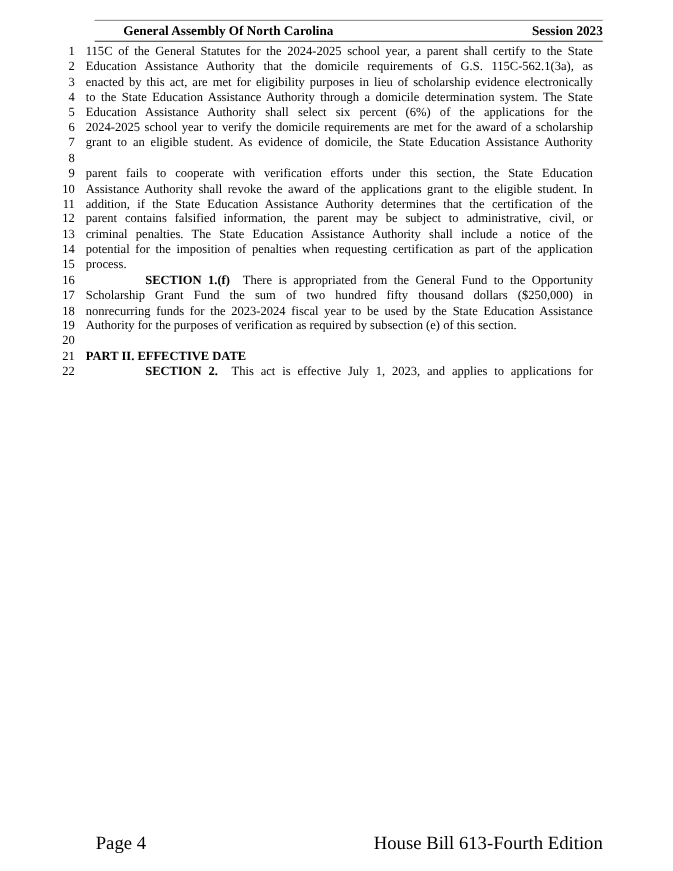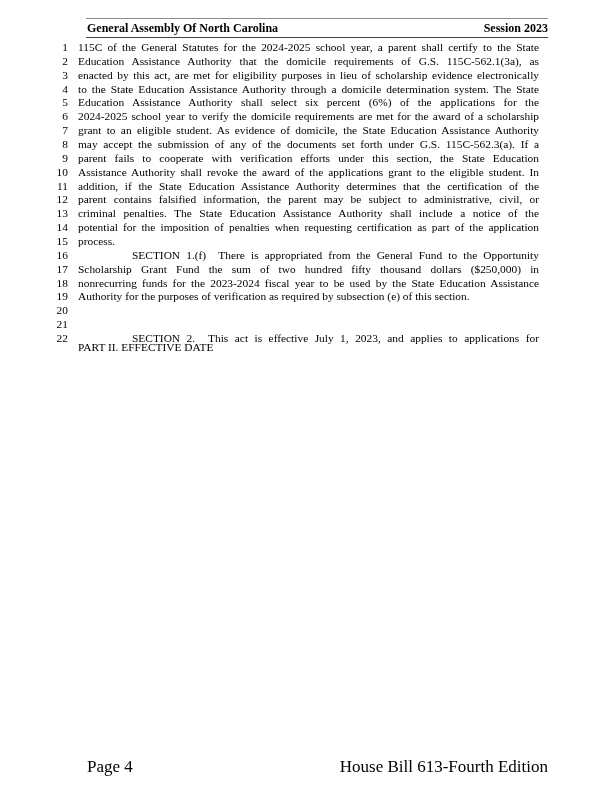--- a/index.html
+++ b/index.html
@@ -1,29 +1,29 @@
 <!DOCTYPE html>
 <html><head>
 <meta charset="utf-8">
 <style>
   html, body { margin: 0; padding: 0; background: #ffffff; }
   body { width: 612px; height: 792px; position: relative; overflow: hidden;
          font-family: "Liberation Serif", "DejaVu Serif", serif; color: #000; }
   .rule-top { position: absolute; left: 86px; width: 462px; top: 18px; height: 0; border-top: 1px solid #8a8a8a; }
   .rule-bottom { position: absolute; left: 86px; width: 462px; top: 37px; height: 0; border-top: 1px solid #444; }
-  .hdr { position: absolute; top: 21px; font-weight: bold; font-size: 12px; line-height: 14px; }
+  .hdr { position: absolute; top: 21px; font-weight: bold; font-size: 12px; line-height: 14px; margin-left: 25px; }
   .hdr-left { left: 87px; }
   .hdr-right { right: 64px; }
   .body-lines { position: absolute; left: 0; top: 41px; width: 612px; }
   .ln { position: relative; height: 13.87px; font-size: 11.4px; line-height: 13.87px; }
   .num { position: absolute; left: 48px; width: 20px; text-align: right; }
   .txt { position: absolute; left: 78px; width: 461px; white-space: nowrap; }
   .txt.justify { text-align: justify; text-align-last: justify; white-space: normal; }
   .txt.indent { padding-left: 54px; width: 407px; }
-  .b { font-weight: normal; margin-top: 23px; }
+  .b { font-weight: bold; }
   .ftr { position: absolute; top: 760px; font-size: 17px; line-height: 14px; }
   .ftr-left { left: 87px; }
   .ftr-right { right: 64px; }
 </style>
 </head>
 <body>
 
 <div class="rule-top"></div>
 <div class="hdr hdr-left">General Assembly Of North Carolina</div>
 <div class="hdr hdr-right">Session 2023</div>
@@ -53,21 +53,20 @@
     <div class="ln">
       <span class="num">6</span>
       <span class="txt justify">2024-2025 school year to verify the domicile requirements are met for the award of a scholarship</span>
     </div>
     <div class="ln">
       <span class="num">7</span>
       <span class="txt justify">grant to an eligible student. As evidence of domicile, the State Education Assistance Authority</span>
     </div>
     <div class="ln">
       <span class="num">8</span>
-      <span class="txt justify">may accept the submission of any of the documents set forth under G.S. 115C-562.3(a). If a</span>
     </div>
     <div class="ln">
       <span class="num">9</span>
       <span class="txt justify">parent fails to cooperate with verification efforts under this section, the State Education</span>
     </div>
     <div class="ln">
       <span class="num">10</span>
       <span class="txt justify">Assistance Authority shall revoke the award of the applications grant to the eligible student. In</span>
     </div>
     <div class="ln">

